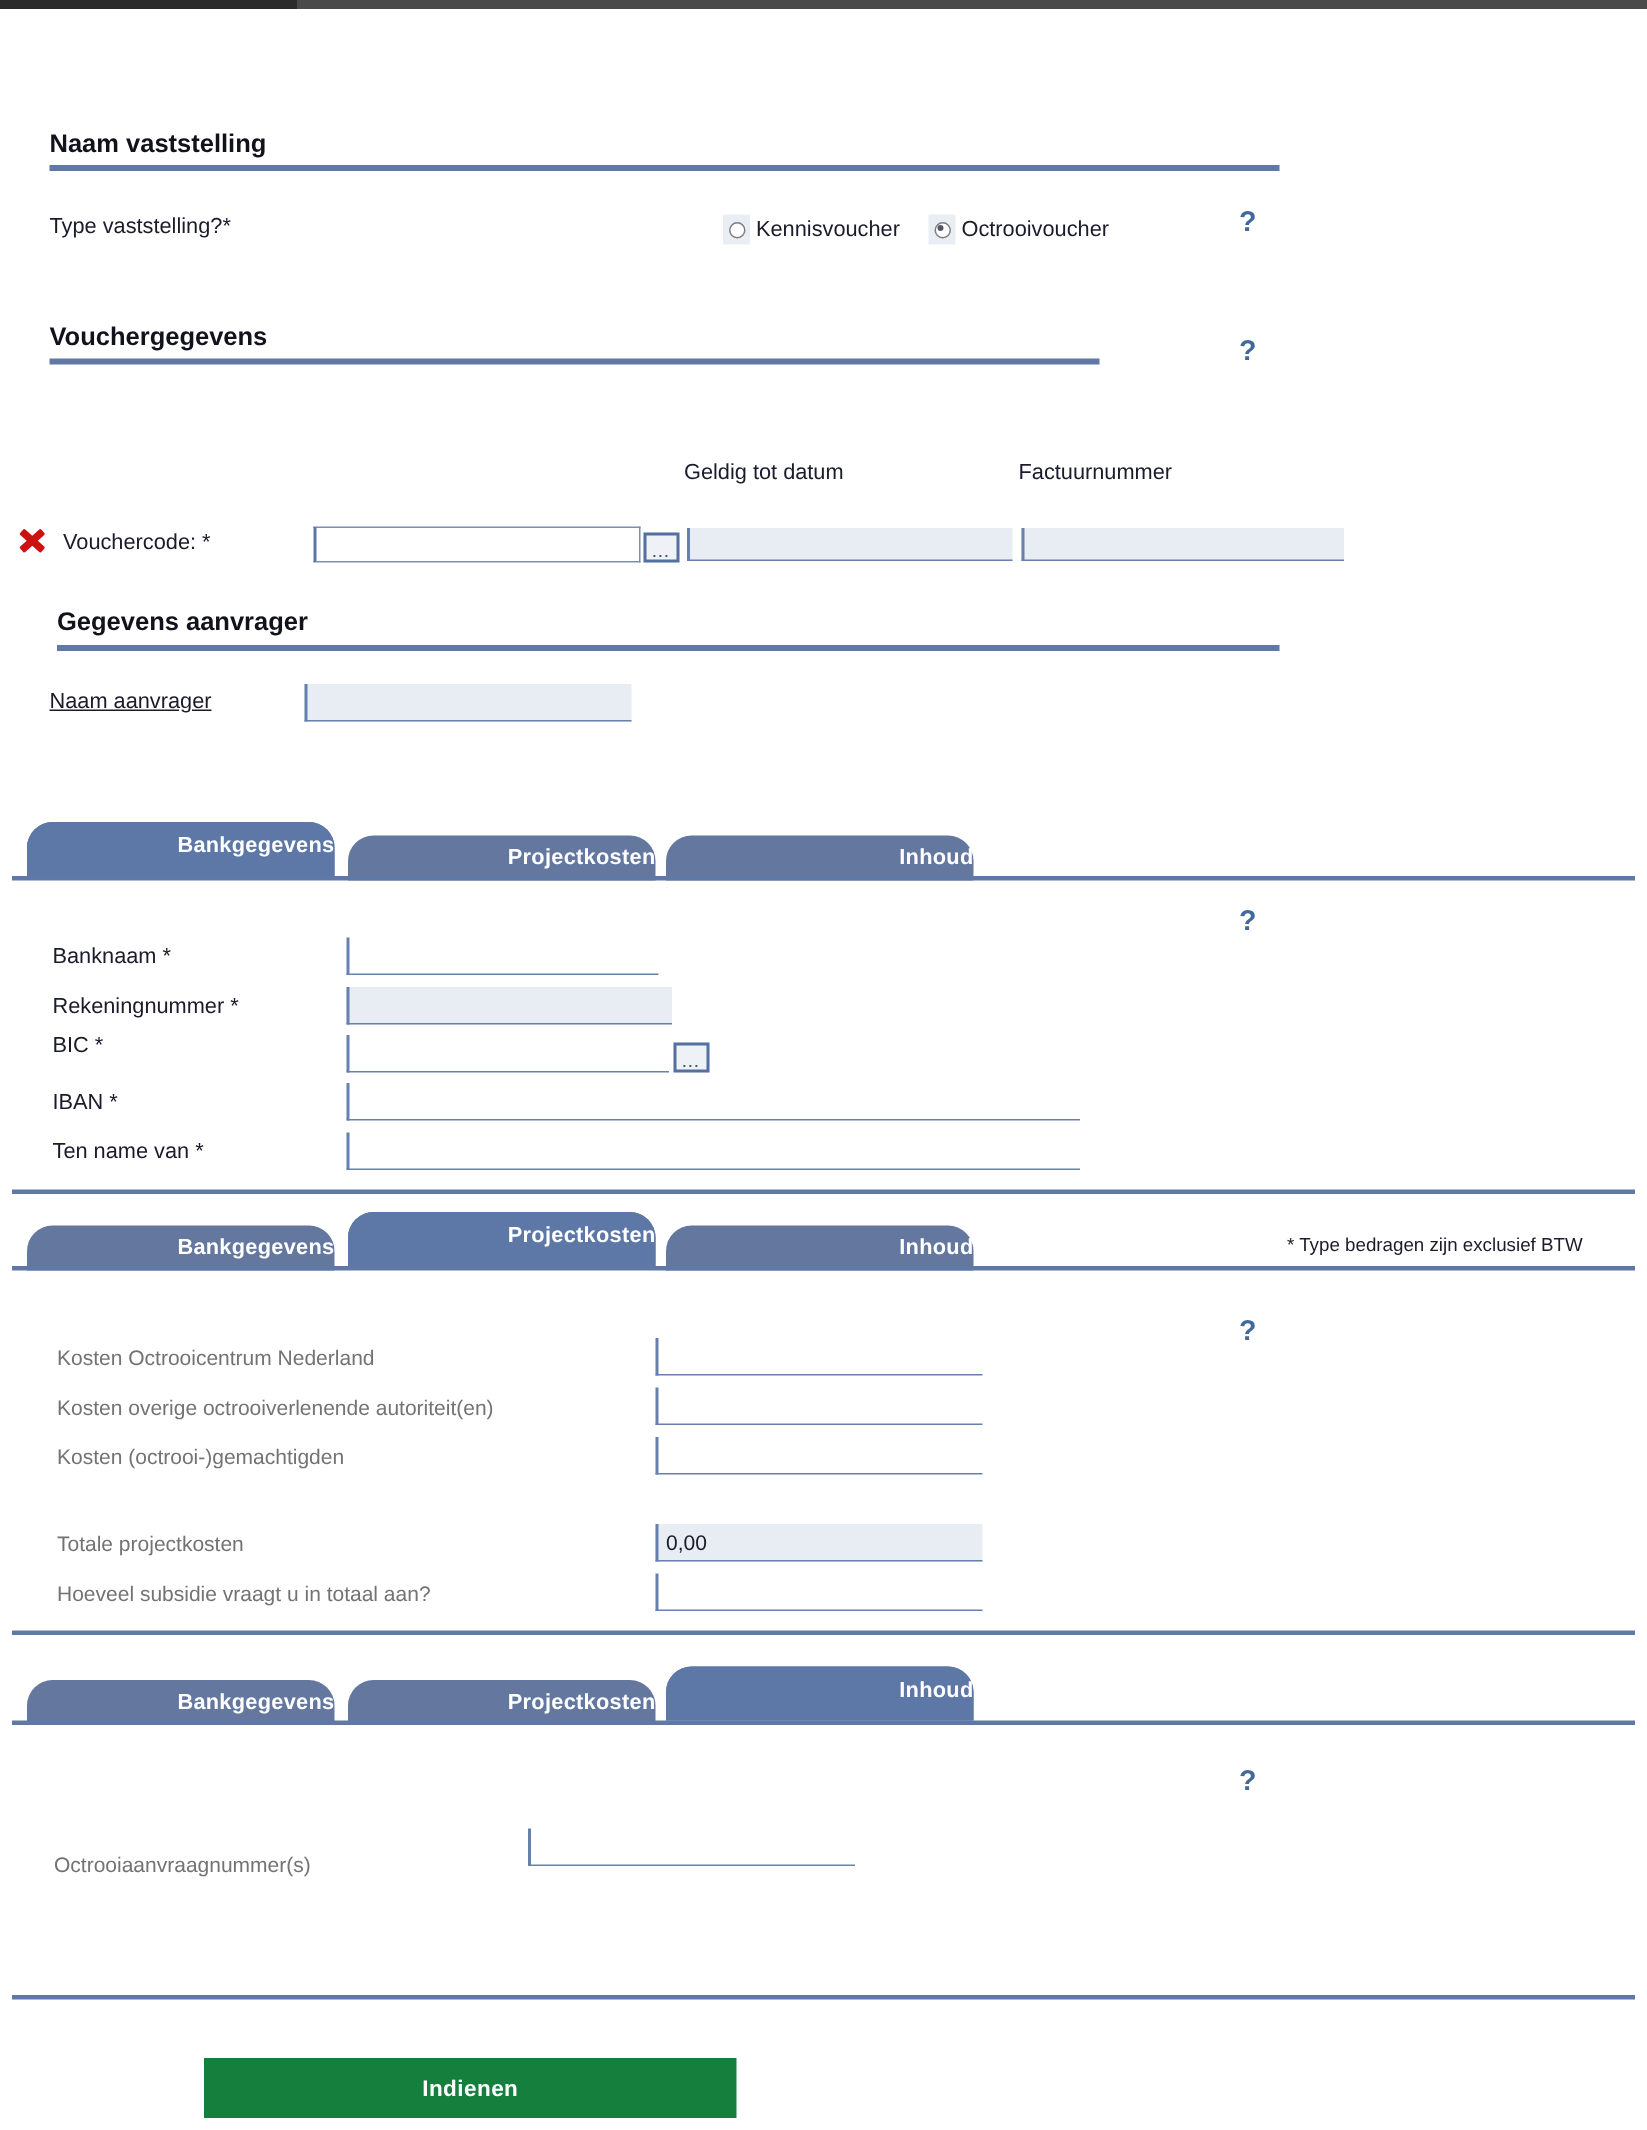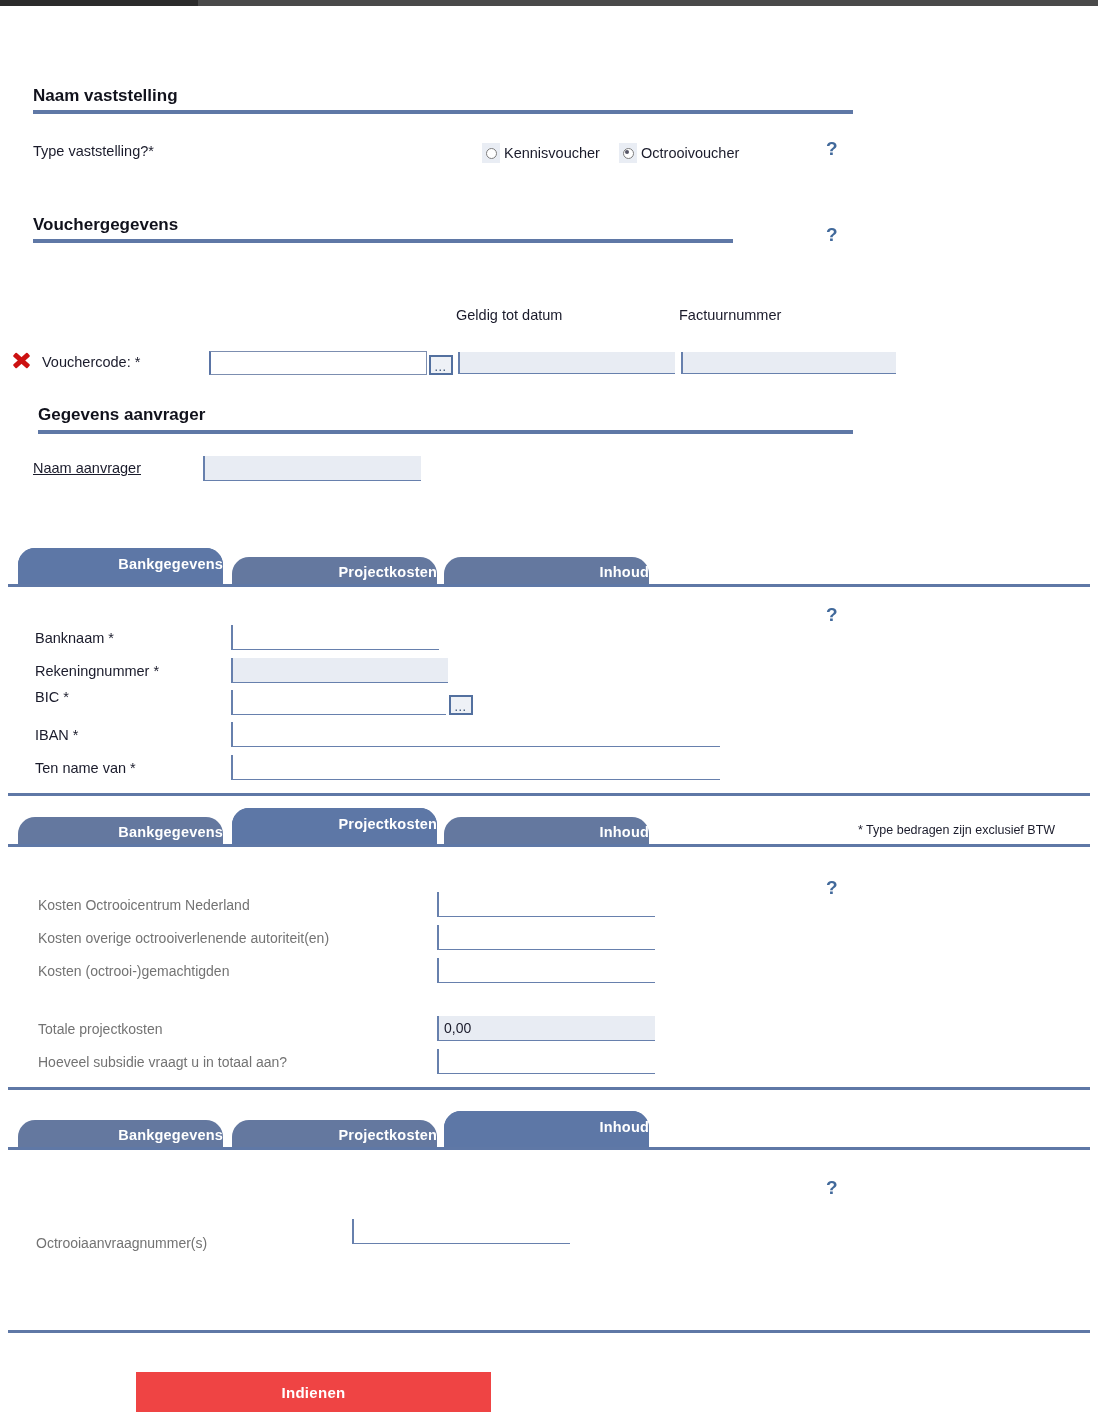--- a/index.html
+++ b/index.html
@@ -223,21 +223,21 @@
   .note-btw {
     position: absolute;
     font-size: 12.5px;
     color: #1a1b2b;
     white-space: nowrap;
   }
 
   
   .action-btn {
     position: absolute;
-    background: #ef4444;
+    background: #15803d;
     color: #ffffff;
     border: none;
     font-family: "Liberation Sans", sans-serif;
     font-size: 15px;
     font-weight: bold;
     letter-spacing: 0.3px;
     cursor: pointer;
     height: 40px;
     box-sizing: border-box;
   }

